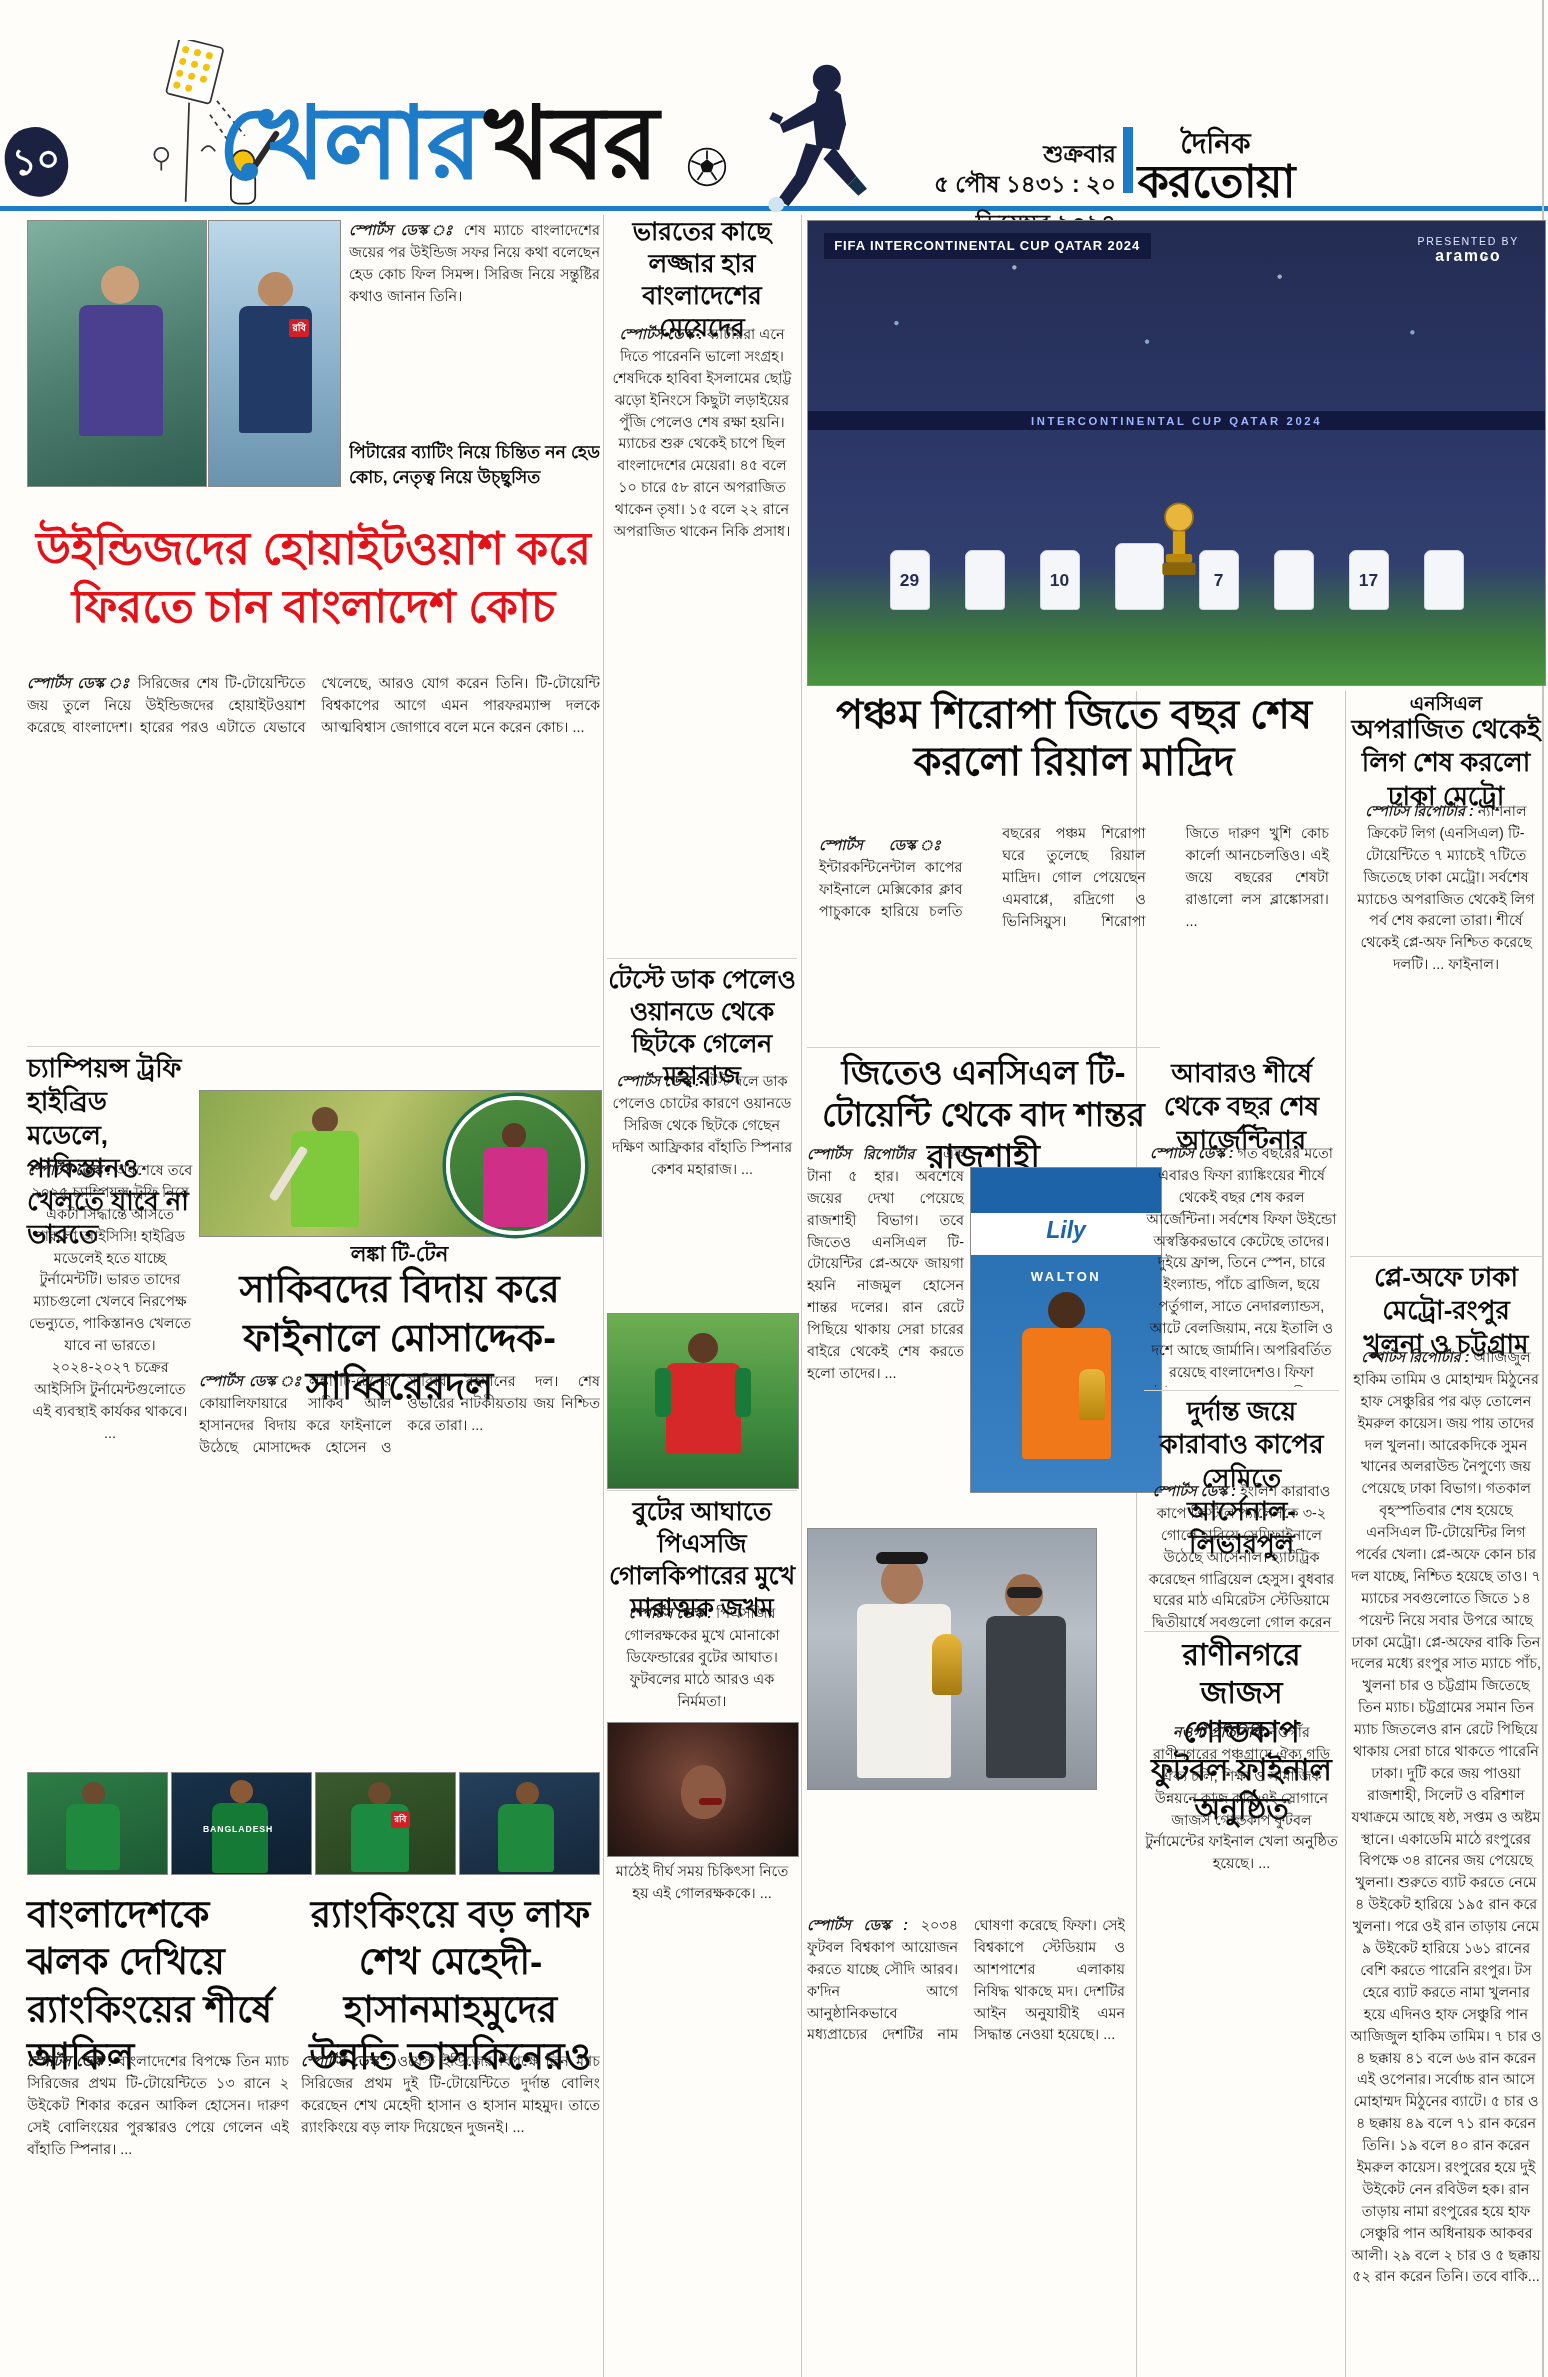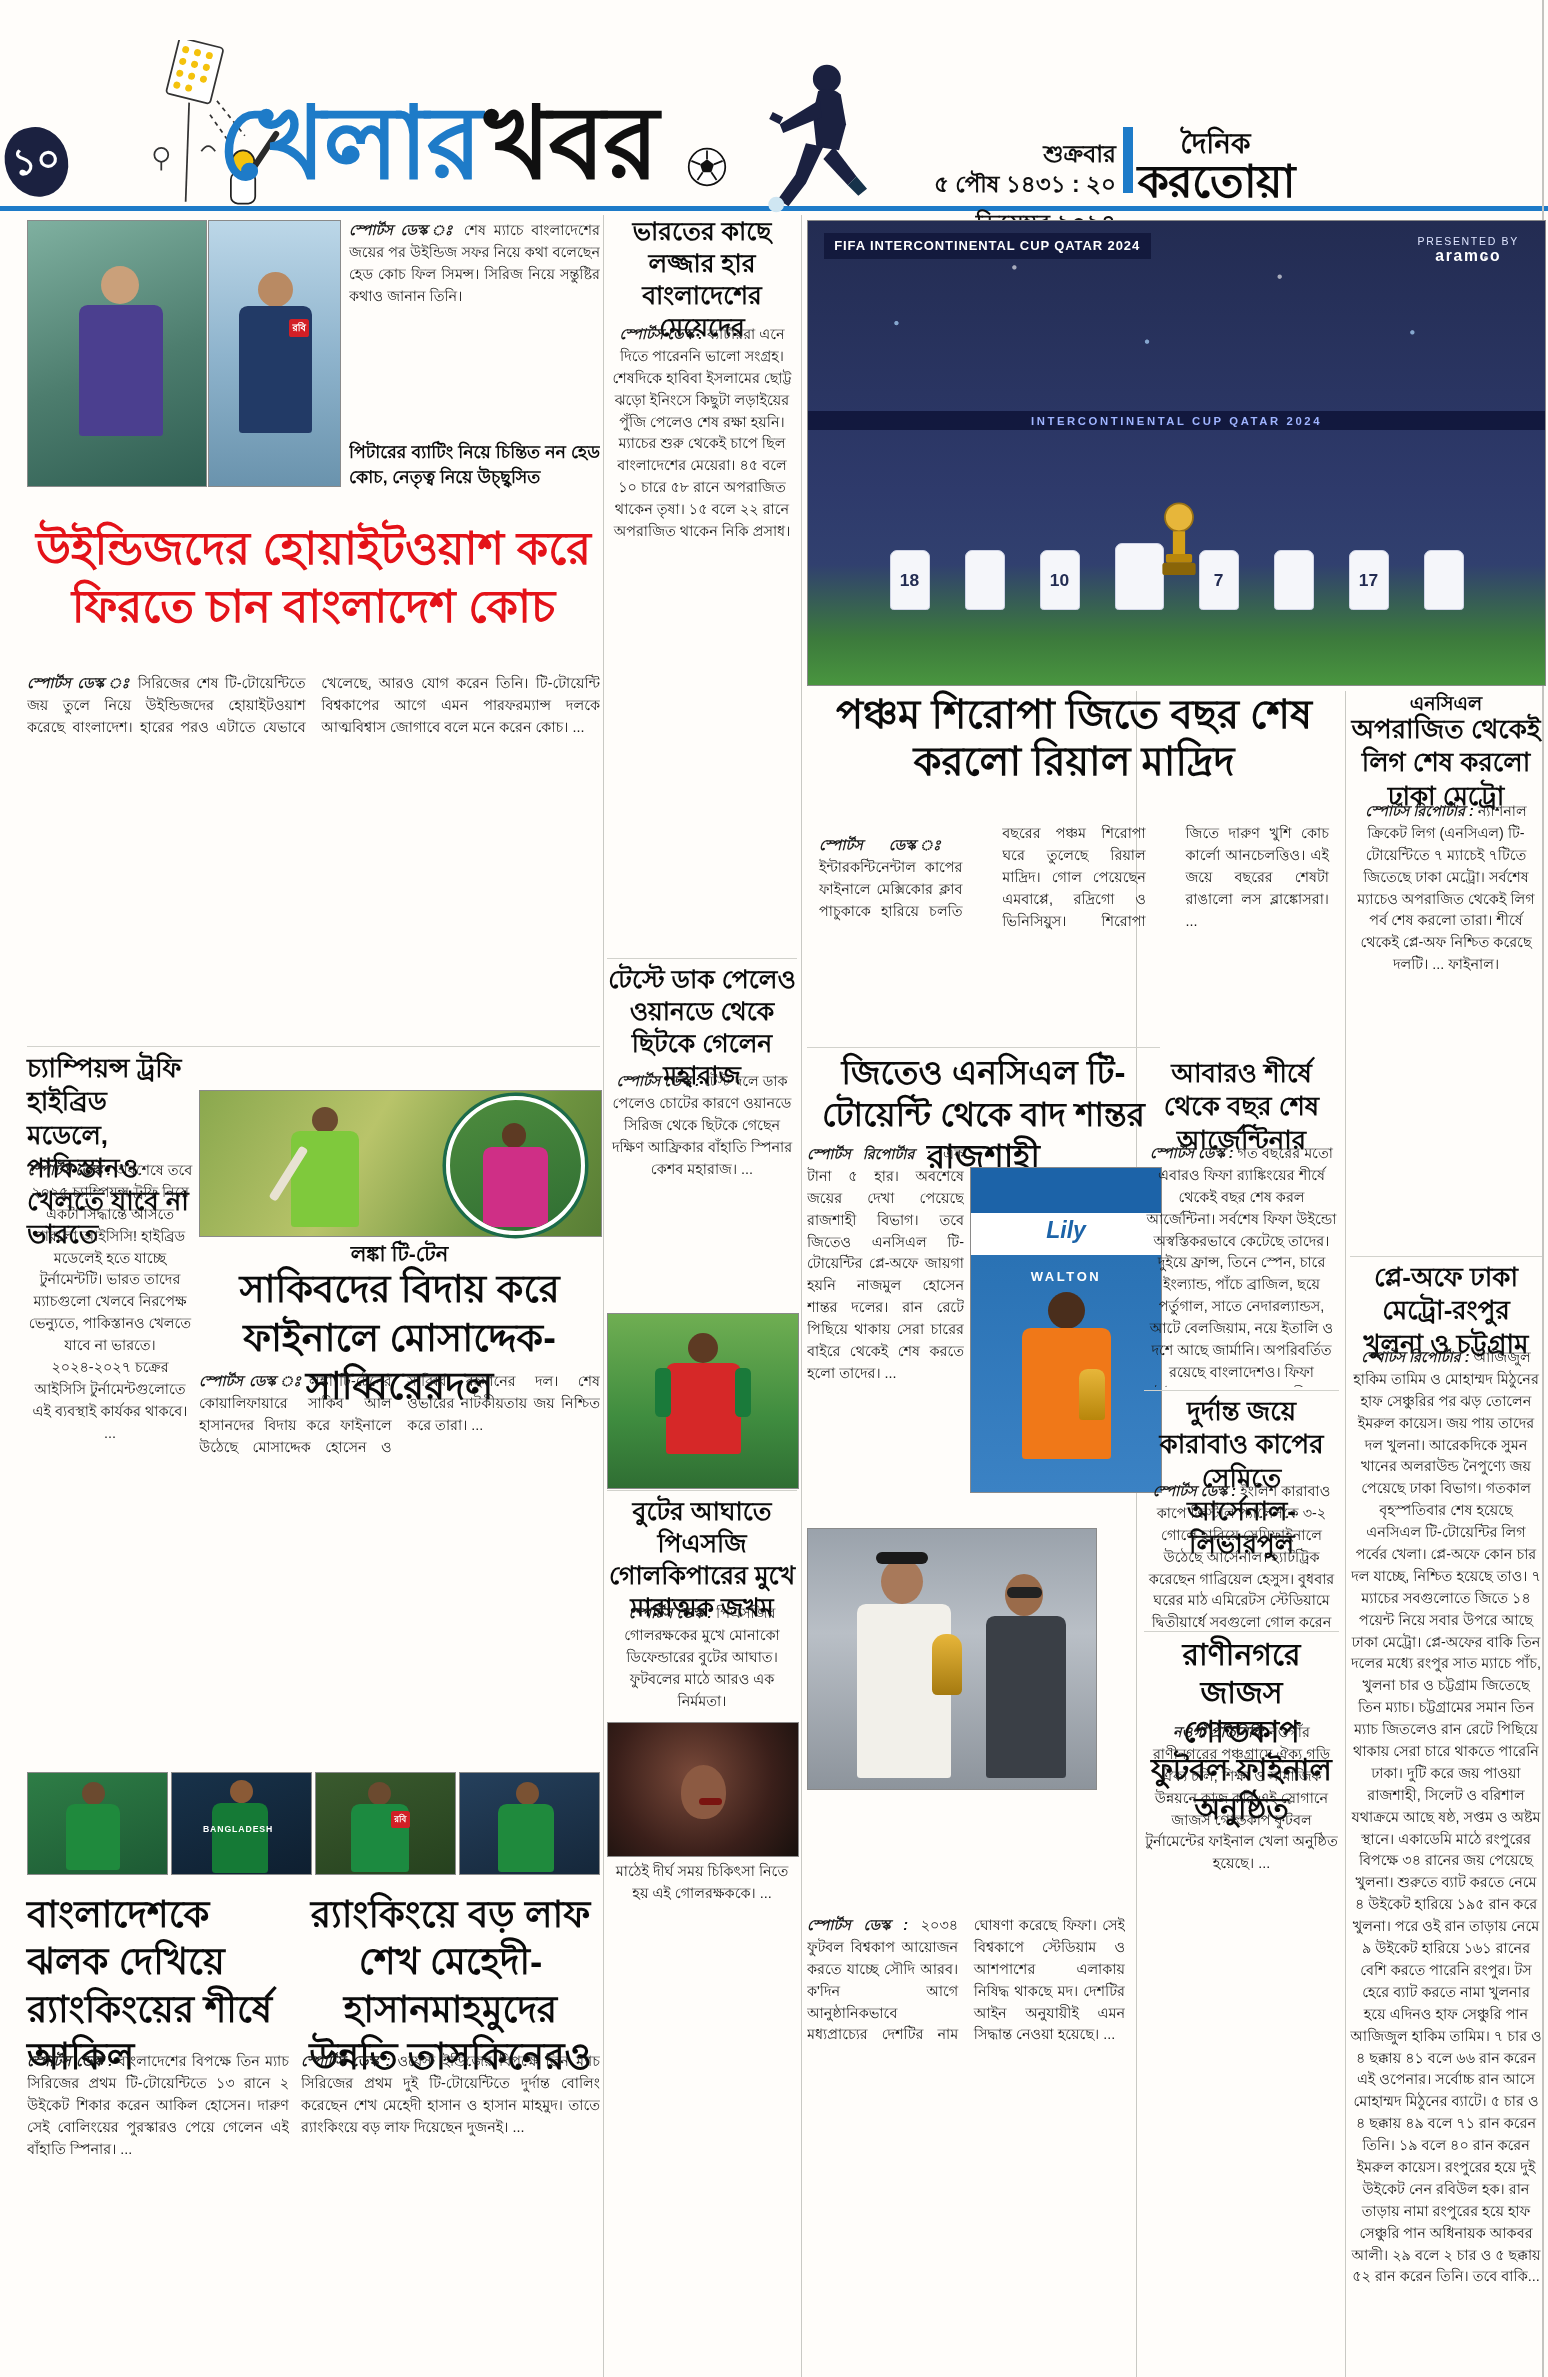--- a/index.html
+++ b/index.html
@@ -245,21 +245,21 @@
     <div class="ovl" style="left:0;top:0;width:100%;height:100%;
          background:
            radial-gradient(circle at 12% 22%, rgba(173,216,255,.7) 1.7px, transparent 2.6px),
            radial-gradient(circle at 28% 10%, rgba(255,255,255,.6) 1.7px, transparent 2.6px),
            radial-gradient(circle at 46% 26%, rgba(173,216,255,.7) 1.7px, transparent 2.6px),
            radial-gradient(circle at 64% 12%, rgba(255,255,255,.6) 1.7px, transparent 2.6px),
            radial-gradient(circle at 82% 24%, rgba(173,216,255,.7) 1.7px, transparent 2.6px),
            radial-gradient(circle at 92% 8%, rgba(255,255,255,.6) 1.7px, transparent 2.6px);"></div>
     <div class="ovl" style="left:35px;bottom:75px;width:667px;display:flex;gap:35px;justify-content:center;align-items:flex-end;">
       <div class="jersey">
-          <span>18</span>
+          <span>29</span>
         </div>
       <div class="jersey"></div>
       <div class="jersey">
           <span>10</span>
         </div>
       <div class="jersey" style="width:47px;height:65px;"></div>
       <div class="jersey">
           <span>7</span>
         </div>
       <div class="jersey"></div>

